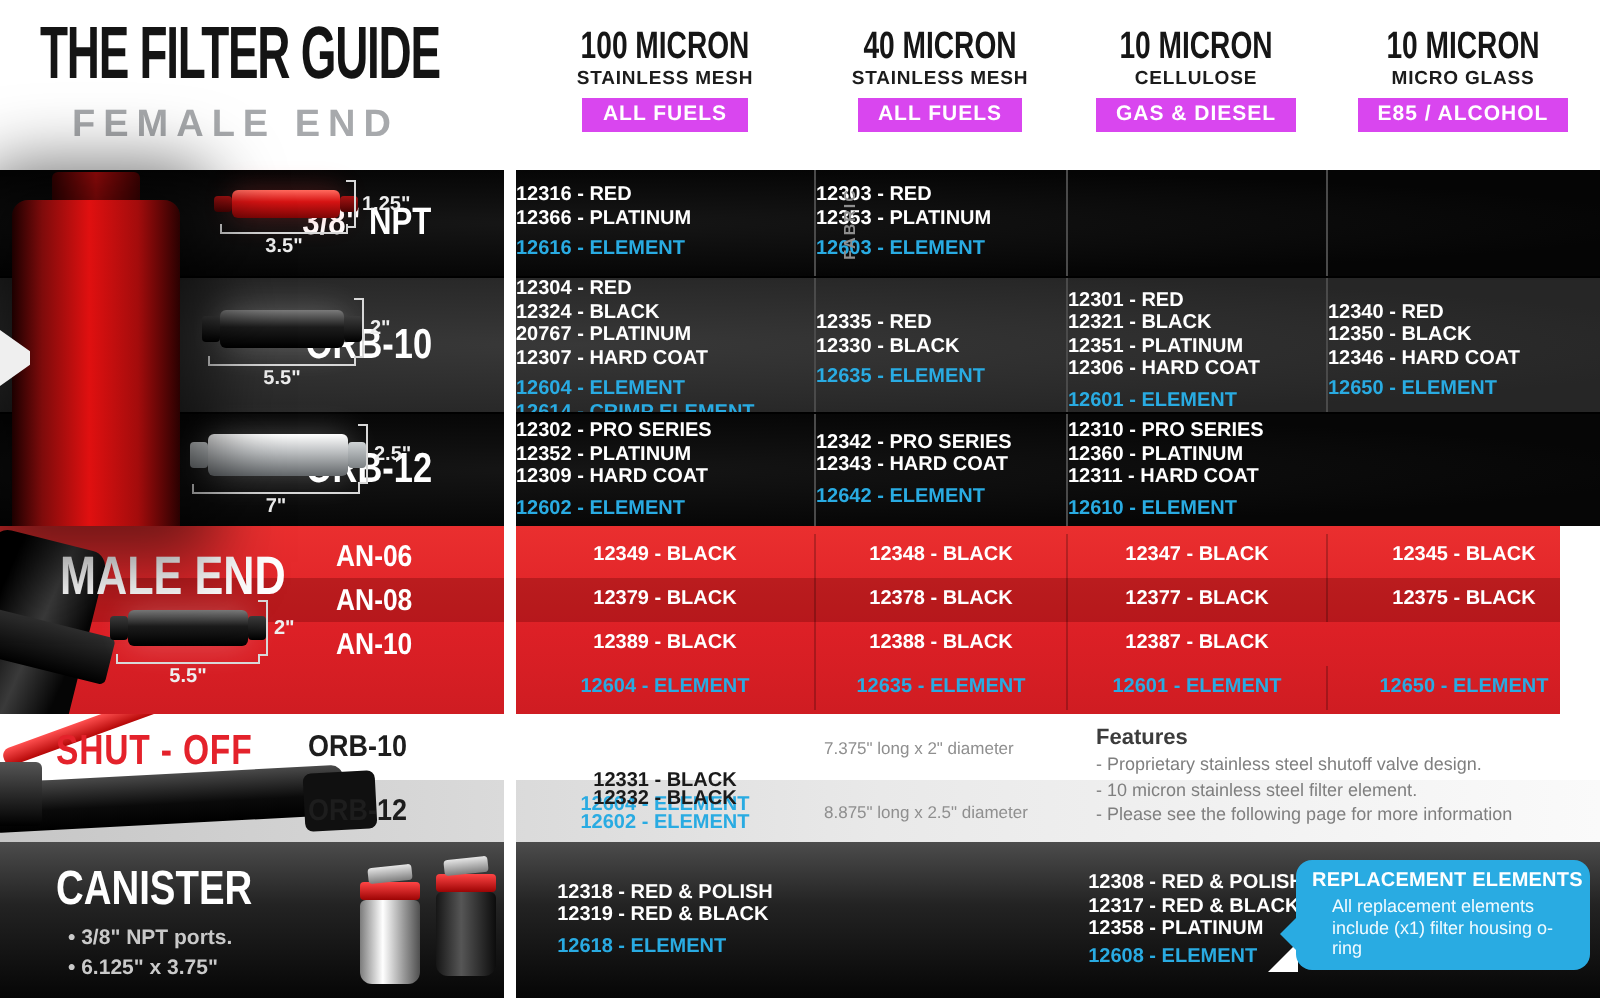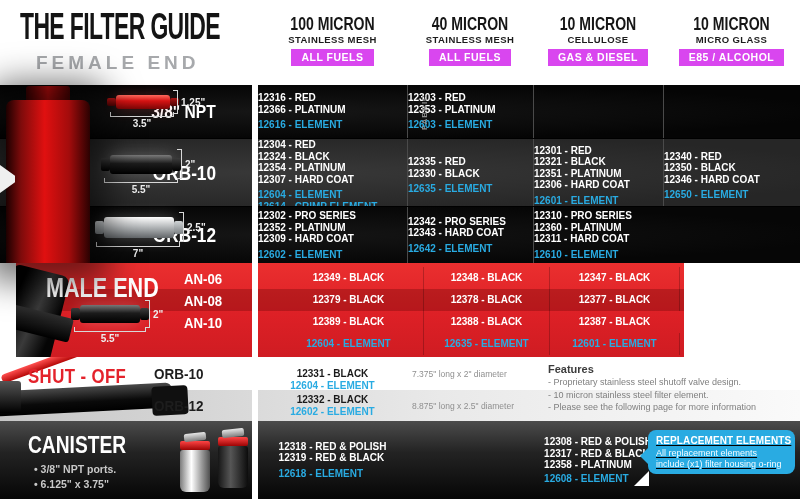--- a/index.html
+++ b/index.html
@@ -62,21 +62,21 @@
   
   .red-cylinder{position:absolute;left:6px;top:100px;width:84px;height:163px;z-index:4;
       background:linear-gradient(90deg,#1c0000 0%,#7e0b0b 18%,#e01010 46%,#a30c0c 75%,#2a0101 100%);
       border-radius:8px 8px 0 0;box-shadow:0 0 34px 18px rgba(0,0,0,.55);}
   .red-cylinder-neck{position:absolute;left:26px;top:86px;width:44px;height:18px;z-index:4;
       background:linear-gradient(90deg,#3a0202,#c00d0d 50%,#4d0303);border-radius:3px;}
   .logo-fragment{position:absolute;left:0;top:165px;width:15px;height:28px;background:#efefef;z-index:5;
       clip-path:polygon(0 0,100% 38%,100% 62%,0 100%);}
 
   
-  .male{position:absolute;left:16px;top:263px;width:668px;height:94px;
+  .male{position:absolute;left:0;top:263px;width:780px;height:94px;
         background:linear-gradient(180deg,#ea2f2f,#dd2026 55%,#cf1c22);overflow:hidden;}
   .male-stripe{position:absolute;left:0;top:26px;width:800px;height:22px;background:rgba(80,0,0,.28);}
   .male-title{position:absolute;left:30px;top:10px;font-size:27px;font-weight:800;color:#fff;
               transform:scaleX(.8);transform-origin:0 50%;white-space:nowrap;z-index:3;}
   .an-label{position:absolute;left:168px;width:60px;height:22px;display:flex;align-items:center;
             font-size:15px;font-weight:800;color:#fff;transform:scaleX(.88);transform-origin:0 50%;z-index:3;}
   .m-grid{position:absolute;left:258px;top:4px;width:542px;z-index:3;}
   .m-row{display:grid;grid-template-columns:149px 126px 130px 137px;height:22px;}
   .mcell{display:flex;align-items:center;justify-content:center;border-left:1px solid rgba(0,0,0,.22);}
   .mcell:first-child{border-left:none;}
@@ -119,25 +119,25 @@
   .can-bullet{position:absolute;left:34px;font-size:10.5px;font-weight:700;color:#c9c9c9;z-index:3;white-space:nowrap;}
   .can-cell{position:absolute;top:0;height:78px;display:flex;flex-direction:column;
             align-items:center;justify-content:center;z-index:3;}
   .canister-photo{position:absolute;width:30px;z-index:2;}
   .c-bracket{height:8px;margin:0 4px;background:linear-gradient(180deg,#e6e6e6,#7d7d7d);border-radius:2px;transform:rotate(-6deg);}
   .c-cap{height:9px;background:linear-gradient(180deg,#ff4545,#9c0404);border-radius:2px;}
   .c-body{height:42px;border-radius:3px 3px 6px 6px;}
   .c-body.polish{background:linear-gradient(90deg,#7c7c7c,#fff 38%,#9c9c9c 72%,#4f4f4f);}
   .c-body.dark{background:linear-gradient(90deg,#161616,#565656 42%,#0c0c0c);}
   .callout{position:absolute;right:5px;top:9px;width:147px;background:#29abe2;border-radius:8px;
-           padding:5px 8px;z-index:4;text-decoration:underline;}
+           padding:5px 8px;z-index:4;}
   .callout::after{content:"";position:absolute;left:-8px;bottom:10px;width:0;height:0;
            border:8px solid transparent;border-right-color:#29abe2;border-left:0;}
   .callout-title{font-size:10px;font-weight:800;color:#fff;white-space:nowrap;letter-spacing:.1px;}
-  .callout-body{font-size:9px;color:#f2fbff;line-height:10.5px;margin-top:2px;}
+  .callout-body{font-size:9px;color:#f2fbff;line-height:10.5px;margin-top:2px;margin-left:10px;}
   .white-triangle{position:absolute;right:151px;bottom:13px;width:0;height:0;z-index:3;
       border-bottom:15px solid #fff;border-left:15px solid transparent;}
 </style>
 </head>
 <body>
 
 <div class="screen">
 
   <div class="header">
     <h1 class="page-title">THE FILTER GUIDE</h1>
@@ -217,21 +217,21 @@
           <div class="dim-line"></div>
             <div class="dim-text">5.5"</div>
         </div>
         <div class="row-label" style="font-size:21px;">ORB-10</div>
       </div>
       <div class="f-cells">
         <div class="fcell">
           <div class="cell-inner">
             <div class="part">12304 - RED</div>
             <div class="part">12324 - BLACK</div>
-            <div class="part">12354 - PLATINUM</div>
+            <div class="part">20767 - PLATINUM</div>
             <div class="part">12307 - HARD COAT</div>
             <div class="part element first">12604 - ELEMENT</div>
             <div class="part element">12614 - CRIMP ELEMENT</div>
           </div>
         </div>
         <div class="fcell">
           <div class="cell-inner">
             <div class="part">12335 - RED</div>
             <div class="part">12330 - BLACK</div>
             <div class="part element first">12635 - ELEMENT</div>
@@ -379,21 +379,21 @@
     <div class="so-row2-bg"></div>
     <div class="valve-lever"></div>
     <div class="valve-body"></div>
     <div class="valve-end"></div>
     <div class="valve-hex"></div>
     <div class="so-title">SHUT - OFF</div>
 
     <div class="so-label" style="top:0;height:33px;">ORB-10</div>
     <div class="so-label" style="top:33px;height:31px;">ORB-12</div>
 
-    <div class="so-parts" style="top:1px;height:43px;">
+    <div class="so-parts" style="top:18px;height:43px;">
       <div class="so-part">12331 - BLACK</div>
       <div class="so-el">12604 - ELEMENT</div>
     </div>
     <div class="so-parts" style="top:33px;height:31px;">
       <div class="so-part">12332 - BLACK</div>
       <div class="so-el">12602 - ELEMENT</div>
     </div>
 
     <div class="so-size" style="top:0;height:33px;">7.375" long x 2" diameter</div>
     <div class="so-size" style="top:33px;height:31px;">8.875" long x 2.5" diameter</div>

